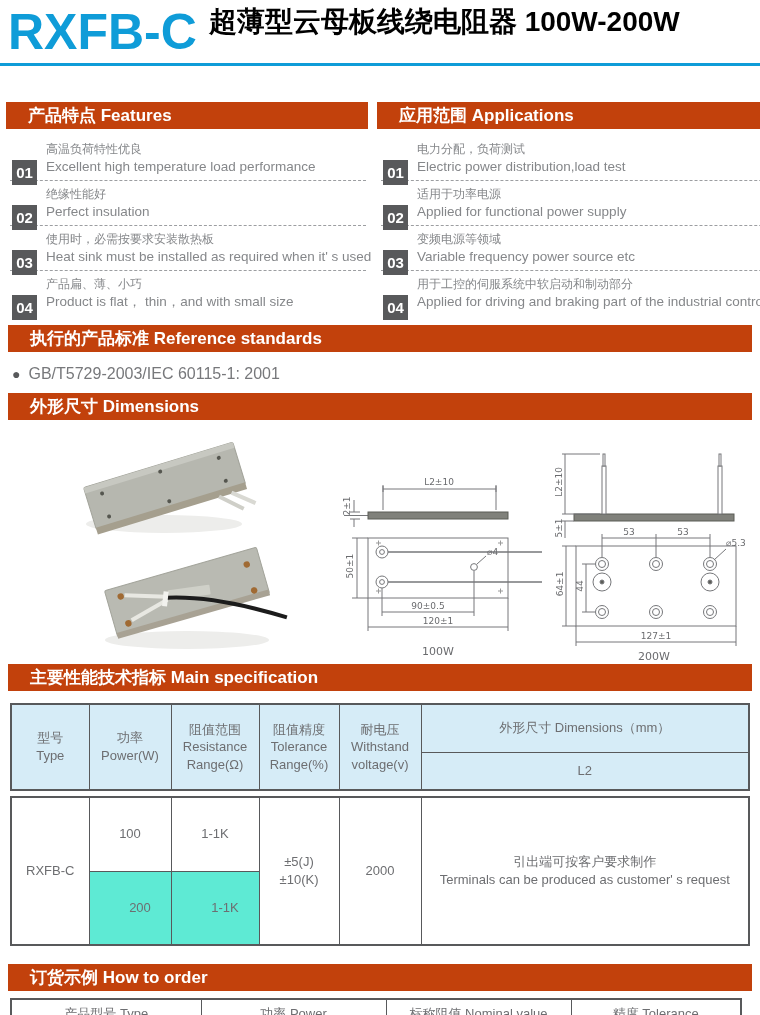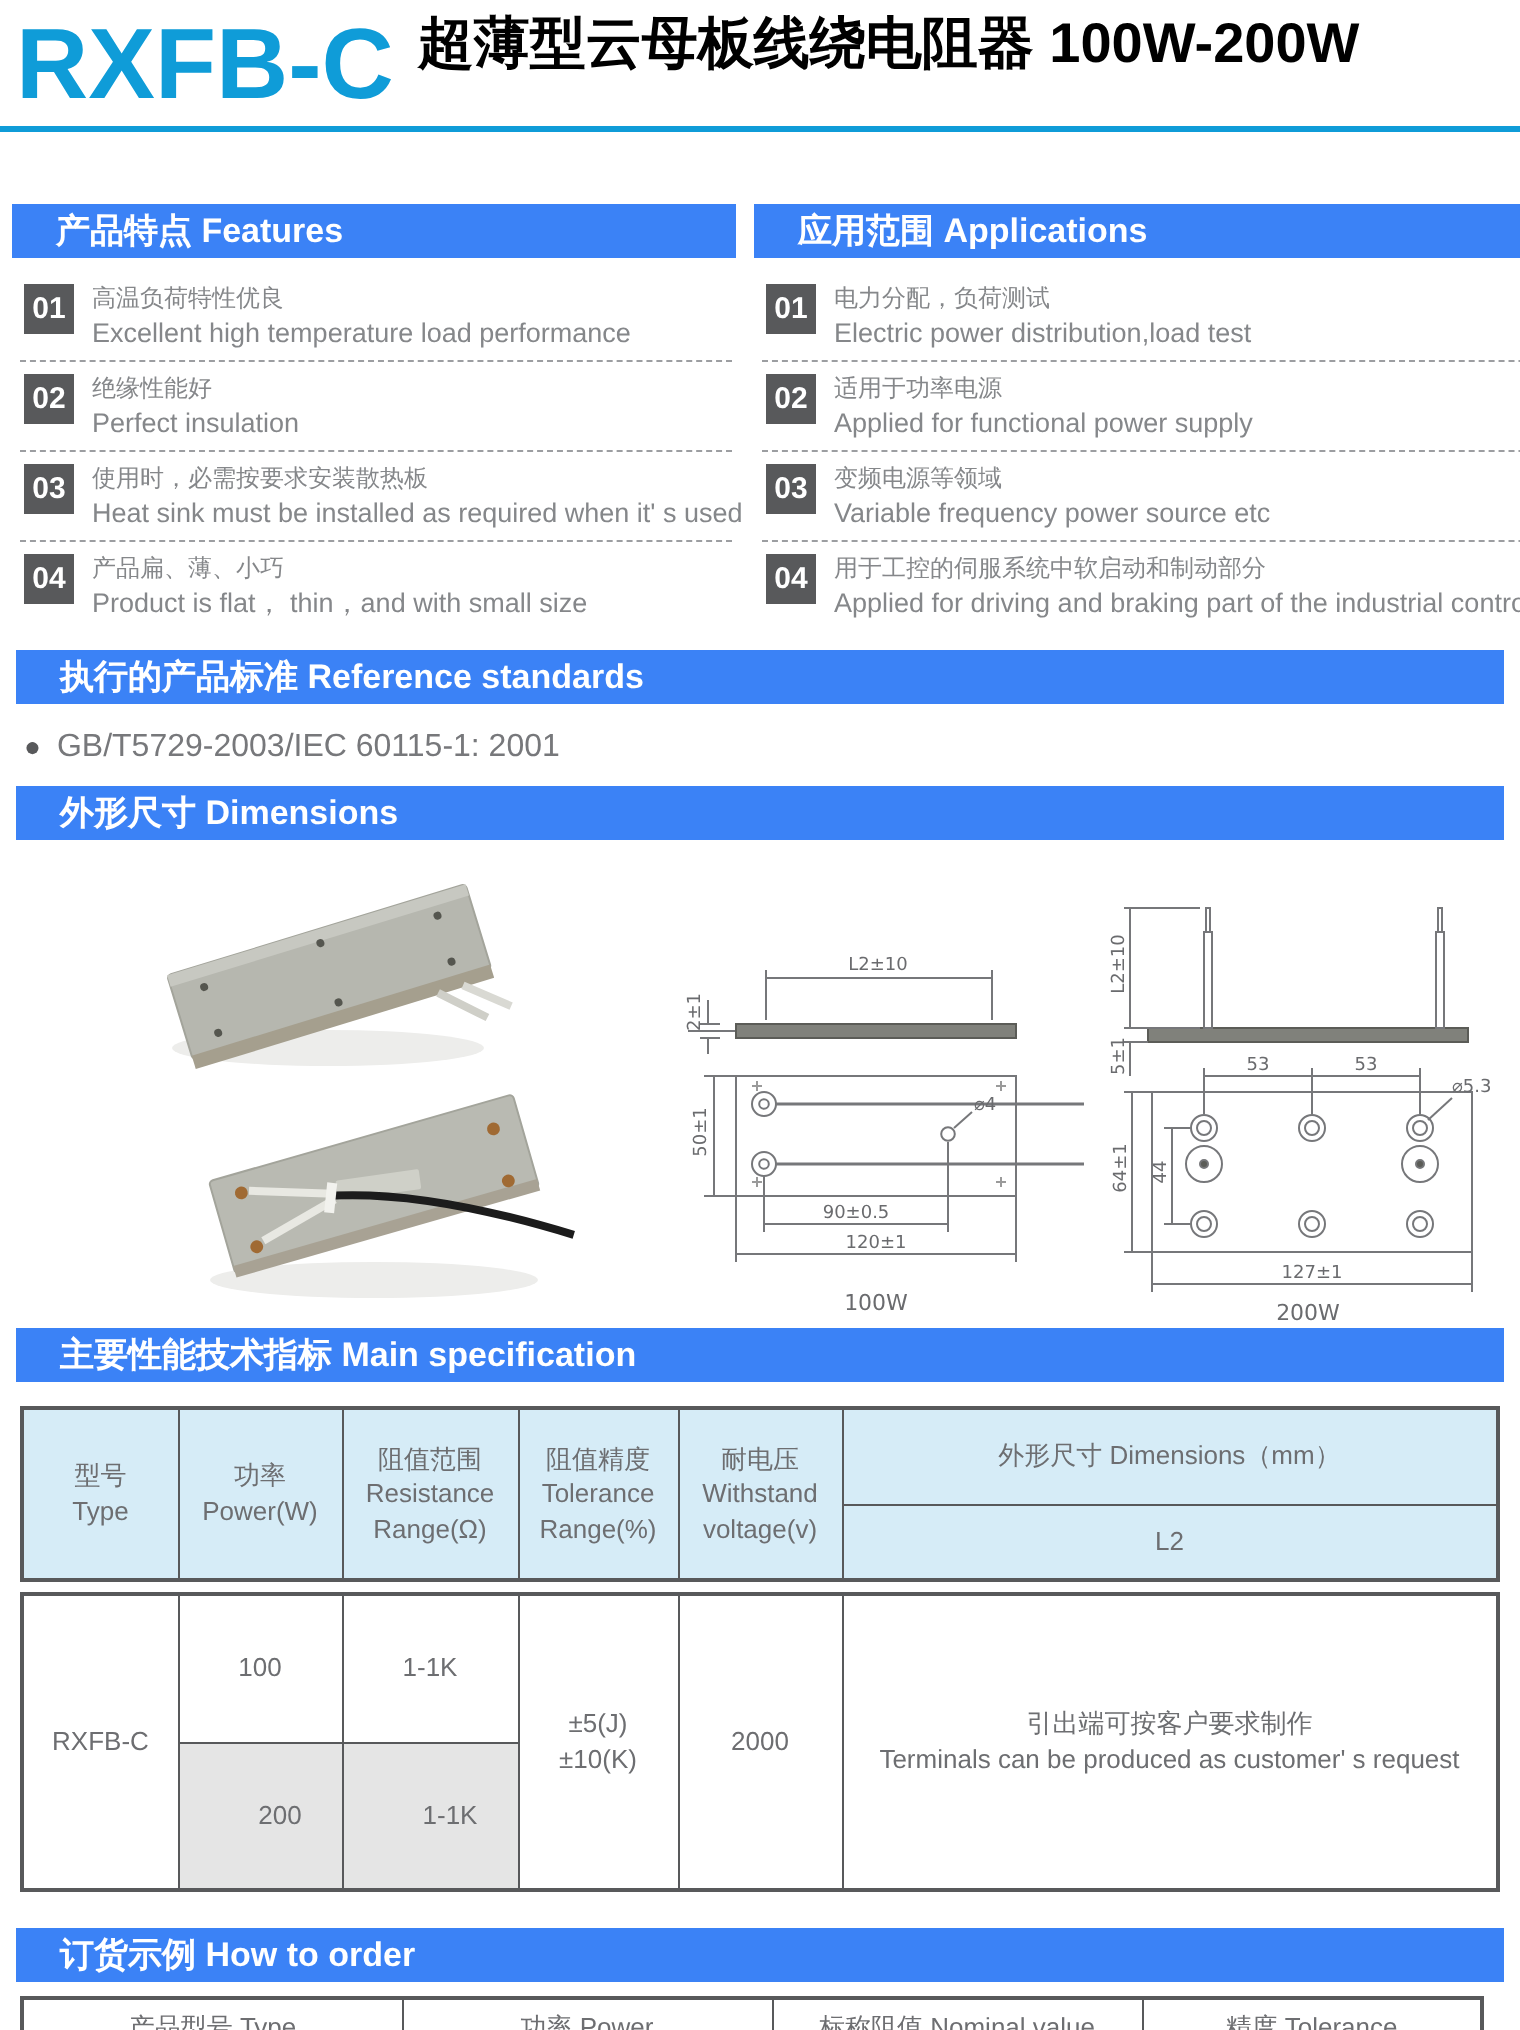--- a/index.html
+++ b/index.html
@@ -9,31 +9,31 @@
 
   
   .hdr { display:flex; align-items:flex-start; padding:4px 8px 0 8px; }
   .brand { color:#0f9cd8; font-size:50px; font-weight:bold; line-height:56px; letter-spacing:0px; }
   .titles { margin-left:12px; padding-top:2px; }
   .title-cn { color:#000000; font-size:28px; font-weight:bold; line-height:32px; }
   .title-en { color:#189fd9; font-size:23px; font-weight:normal; line-height:26px; }
   .hdr-rule { height:3px; background:#0f9cd8; margin:3px 0 0 0; }
 
   
-  .bar { background:#3b82f6; color:#fff; font-size:17px; font-weight:bold; height:27px; line-height:27px; padding-left:22px; }
+  .bar { background:#c2410c; color:#fff; font-size:17px; font-weight:bold; height:27px; line-height:27px; padding-left:22px; }
   .full-bar { margin:4px 8px; }
 
   
   .two-col { display:flex; margin-top:36px; padding:0 5px 0 6px; }
   .col-feat { width:362px; margin-right:9px; }
   .col-app  { flex:1; }
   .items { margin-top:12px; padding:0 2px 0 4px; }
   .item { position:relative; padding:1px 0 4px 36px; min-height:38px; }
   .item.dashed { border-bottom:1px dashed #9c9ea1; margin-bottom:5px; }
-  .badge { position:absolute; left:2px; top:1px; width:25px; height:25px; background:#58595b; color:#fff; font-size:15px; font-weight:bold; text-align:center; line-height:25px; }
+  .badge { position:absolute; left:2px; top:19px; width:25px; height:25px; background:#58595b; color:#fff; font-size:15px; font-weight:bold; text-align:center; line-height:25px; }
   .item-cn { font-size:12px; color:#85878a; line-height:15px; }
   .item-en { font-size:13.5px; color:#85878a; line-height:19px; white-space:nowrap; }
 
   
   .std-bar { margin-top:10px; }
   .std-line { margin:13px 0 10px 12px; font-size:16px; color:#77787b; }
   .std-dot { color:#58595b; font-size:14px; margin-right:8px; }
 
   
   .dims-bar { margin-top:6px; }
@@ -50,21 +50,21 @@
   .spec-head, .spec-body { width:740px; margin:0 auto 0 10px; }
   .spec-head { margin-top:12px; }
   .spec-body { margin-top:5px; }
   .spec-head td, .spec-body td { border:1px solid #58595b; text-align:center; vertical-align:middle; color:#6d6e71; font-size:13px; line-height:1.35; }
   .spec-head { border:2px solid #58595b; }
   .spec-body { border:2px solid #58595b; }
   .spec-head td { background:#d6ecf7; }
   .hrow1 { height:48px; }
   .hrow2 { height:38px; }
   .brow { height:74px; }
-  .blue-cell { background:#e5e5e5;padding-left:20px; }
+  .blue-cell { background:#5eead4;padding-left:20px; }
   .pre { white-space:pre-line; }
   .terminals { font-size:12.5px; }
 
   
   .order-bar { margin-top:18px; }
   .order-table { width:732px; margin:7px auto 0 10px; border:2px solid #58595b; }
   .order-table td { border:1px solid #58595b; text-align:center; vertical-align:middle; color:#6d6e71; font-size:13px; height:29px; }
 </style>
 </head>
 <body>

